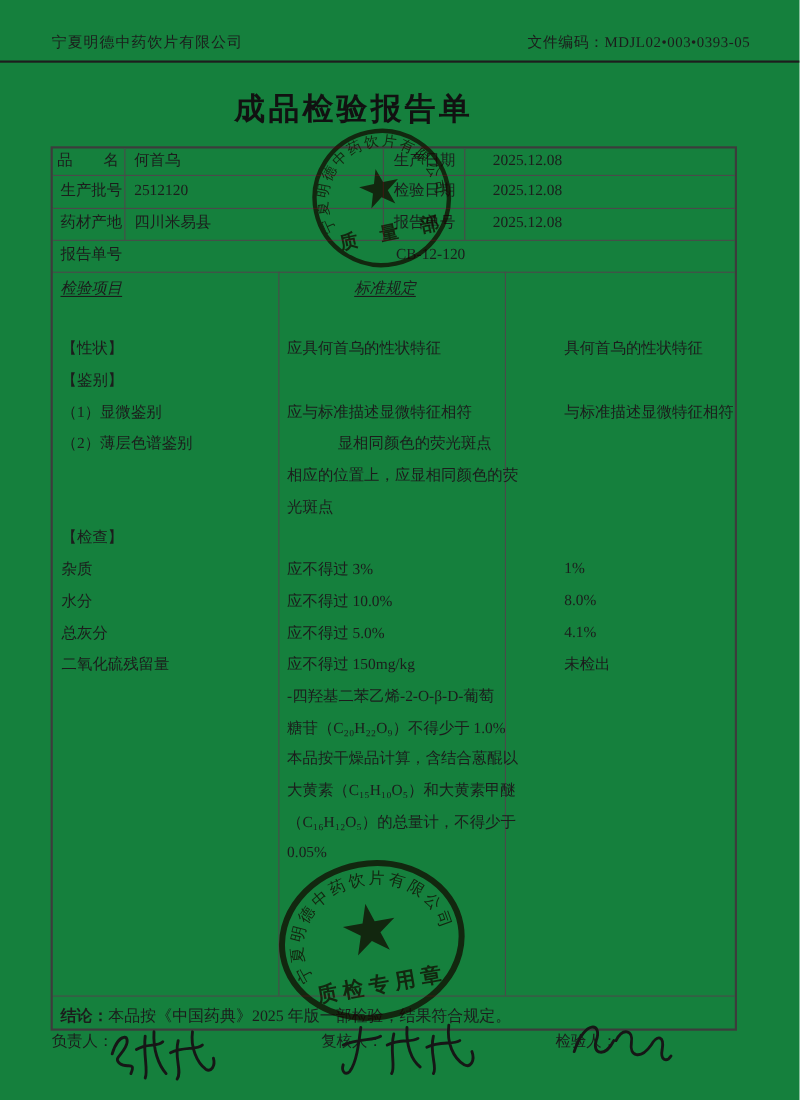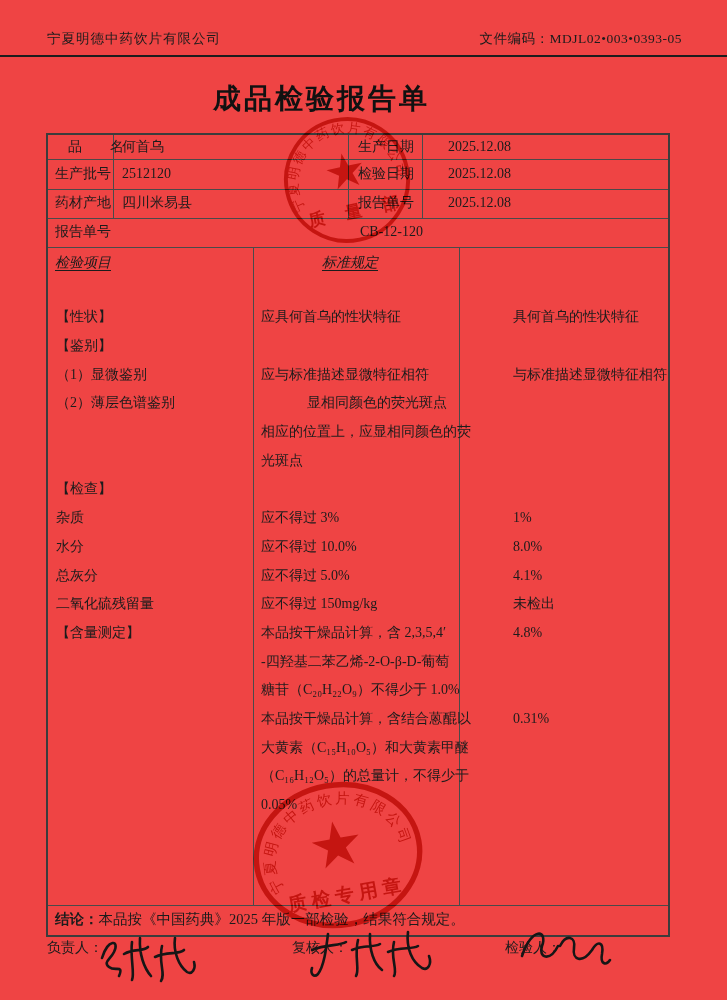--- a/index.html
+++ b/index.html
@@ -1,16 +1,16 @@
 <!DOCTYPE html>
 <html><head>
 <meta charset="utf-8">
 <style>
   html,body{margin:0;padding:0;background:#fff;}
-  .page{position:relative;width:727px;height:1000px;background:#ef4444;overflow:hidden;
+  .page{position:relative;width:727px;height:1000px;background:#15803d;overflow:hidden;
         font-family:"Liberation Serif",serif;color:#1c1c1c;}
   .abs{position:absolute;}
   .hdr-company{left:47px;top:30px;font-size:13.5px;letter-spacing:1px;}
   .hdr-code{right:45px;top:30px;font-size:13.5px;letter-spacing:.5px;}
   .hdr-rule{left:0;top:55px;width:727px;height:2px;background:#1d1d1d;}
   .title{left:0;top:80px;width:643px;text-align:center;font-size:28px;font-weight:700;
          letter-spacing:3px;font-family:"Liberation Sans",sans-serif;color:#111;}
   
   .tbl{left:46px;top:133px;width:620px;height:800px;border:2px solid #3c3c3c;}
   .hline,.vline{position:absolute;background:#4a4a4a;}
@@ -22,21 +22,21 @@
   .colhead span{text-decoration:underline;text-underline-offset:3px;font-style:italic;}
   .c2,.c3{text-align:center;}
   
   .lines{position:absolute;left:0;top:146px;width:620px;padding-top:22px;}
   .ln{display:grid;grid-template-columns:205px 206px 209px;height:28.7px;align-items:center;
       font-size:14px;white-space:nowrap;}
   .ln .it{padding-left:8px;}
   .ln .st{padding-left:8px;}
   .ln .rs{padding-left:12px;margin-left:42px;}
   .conclusion{position:absolute;left:0;top:770px;width:620px;height:28px;display:flex;
-              align-items:center;padding-left:7px;font-size:14.5px;box-sizing:border-box;}
+              align-items:flex-end;padding-left:7px;font-size:14.5px;box-sizing:border-box;}
   .conclusion .lab{font-weight:700;}
   .footer-label{font-size:14px;top:938px;height:20px;line-height:20px;}
   
   .stamp{mix-blend-mode:multiply;opacity:.9;}
   .sig path{fill:none;stroke:#161616;stroke-width:2.6;stroke-linecap:round;stroke-linejoin:round;}
   .stamp text{font-family:"Liberation Sans",sans-serif;}
 </style>
 </head>
 <body>
 
@@ -55,21 +55,21 @@
     <div class="hline" style="top:83px"></div>
     <div class="hline" style="top:112px"></div>
     <div class="hline" style="top:770px"></div>
     <div class="vline" style="left:65px;top:0;height:83px"></div>
     <div class="vline" style="left:300px;top:0;height:83px"></div>
     <div class="vline" style="left:374px;top:0;height:83px"></div>
     <div class="vline" style="left:205px;top:112px;height:658px"></div>
     <div class="vline" style="left:411px;top:112px;height:658px"></div>
 
     <div class="cellrow" style="top:1px;width:620px">
-      <span class="cell" style="left:20px">品　　名</span>
+      <span class="cell" style="left:4px">品　　名</span>
       <span class="cell" style="left:74px">何首乌</span>
       <span class="cell" style="left:310px">生产日期</span>
       <span class="cell" style="left:400px">2025.12.08</span>
     </div>
     <div class="cellrow" style="top:28px;width:620px">
       <span class="cell" style="left:7px">生产批号</span>
       <span class="cell" style="left:74px">2512120</span>
       <span class="cell" style="left:310px">检验日期</span>
       <span class="cell" style="left:400px">2025.12.08</span>
     </div>
@@ -138,38 +138,32 @@
         <span class="it">总灰分</span>
         <span class="st">应不得过 5.0%</span>
         <span class="rs">4.1%</span>
         </div>
       <div class="ln">
         <span class="it">二氧化硫残留量</span>
         <span class="st">应不得过 150mg/kg</span>
         <span class="rs">未检出</span>
         </div>
       <div class="ln">
-        <span class="it">【含量测定】</span>
-        <span class="st">本品按干燥品计算，含 2,3,5,4′</span>
-        <span class="rs">4.8%</span>
-        </div>
-      <div class="ln">
         <span class="it"></span>
         <span class="st">-四羟基二苯乙烯-2-O-β-D-葡萄</span>
         <span class="rs"></span>
         </div>
       <div class="ln">
         <span class="it"></span>
         <span class="st">糖苷（C₂₀H₂₂O₉）不得少于 1.0%</span>
         <span class="rs"></span>
         </div>
       <div class="ln">
         <span class="it"></span>
         <span class="st">本品按干燥品计算，含结合蒽醌以</span>
-        <span class="rs">0.31%</span>
         </div>
       <div class="ln">
         <span class="it"></span>
         <span class="st">大黄素（C₁₅H₁₀O₅）和大黄素甲醚</span>
         <span class="rs"></span>
         </div>
       <div class="ln">
         <span class="it"></span>
         <span class="st">（C₁₆H₁₂O₅）的总量计，不得少于</span>
         <span class="rs"></span>

